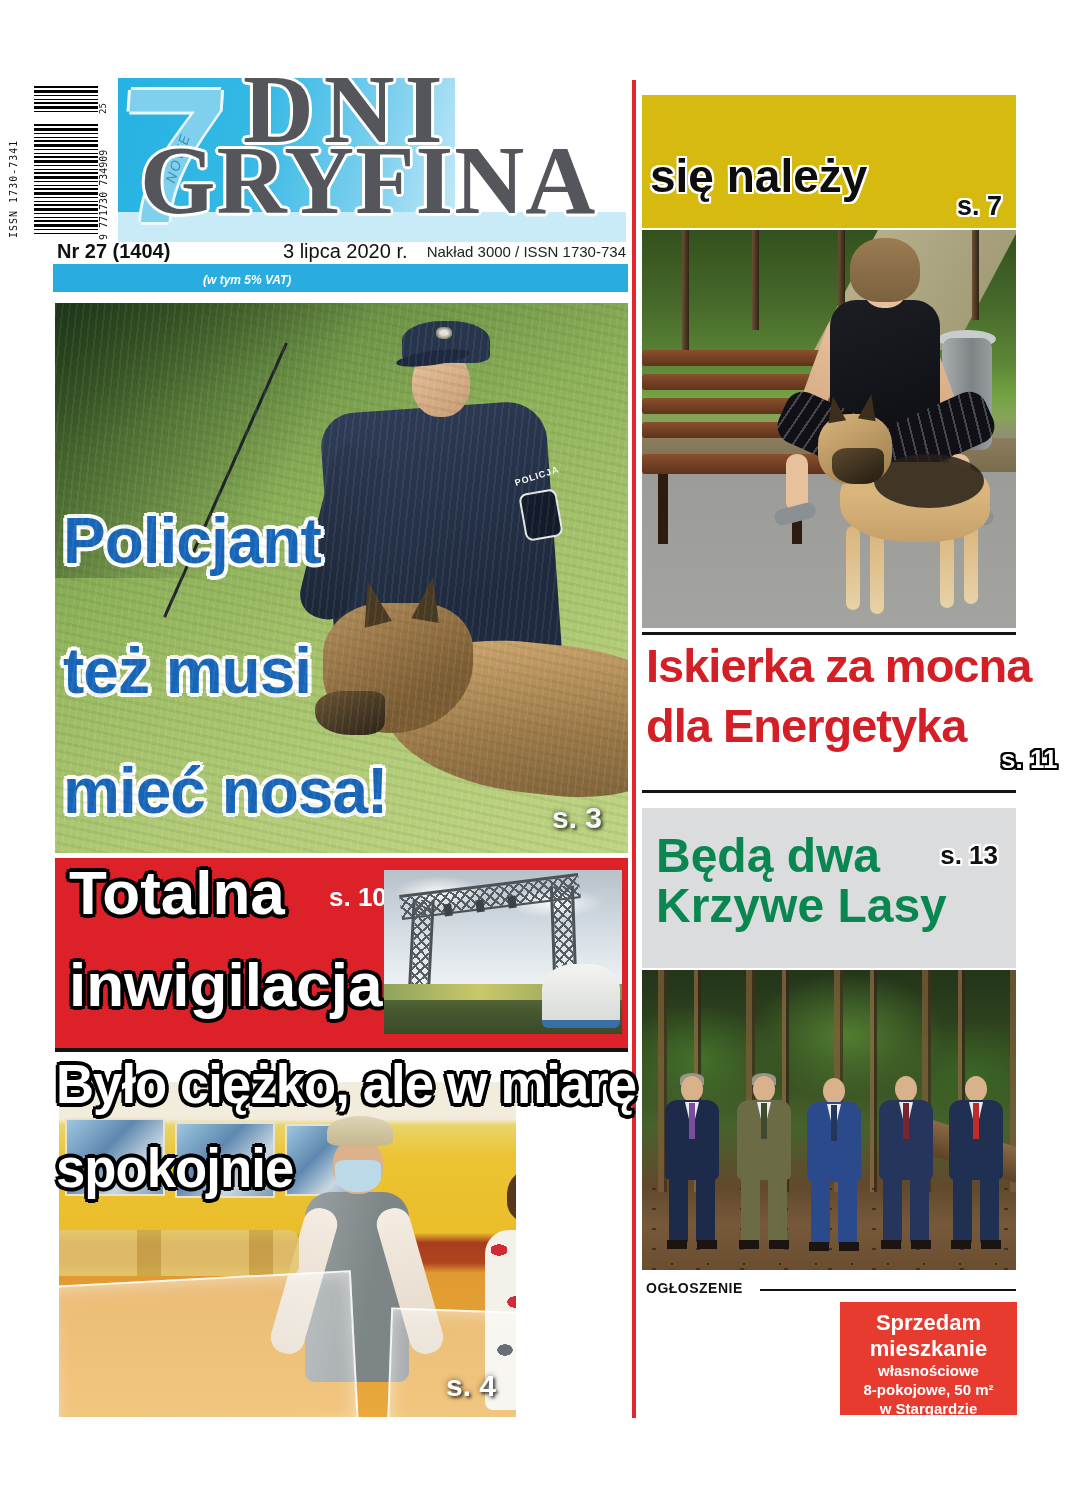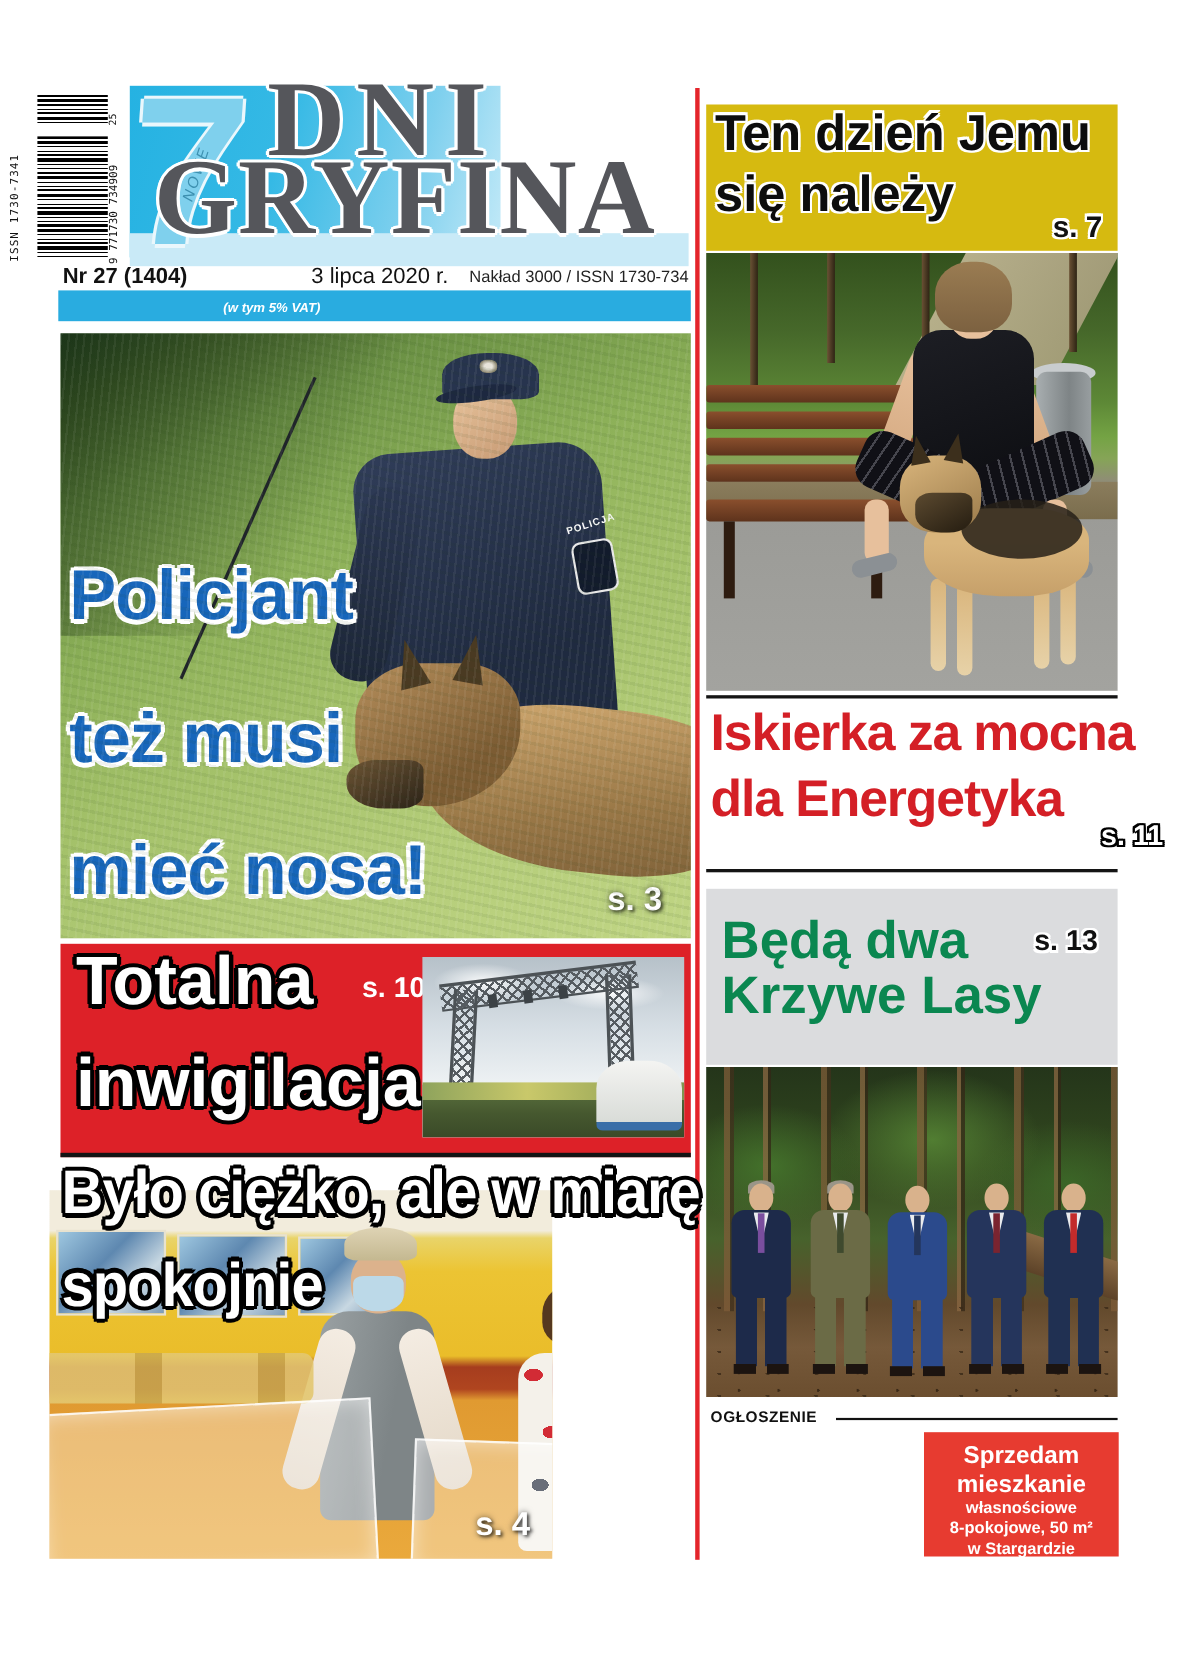--- a/index.html
+++ b/index.html
@@ -84,21 +84,21 @@
   .tower-l{left:26px;top:30px;width:16px;height:104px;border-left:3px solid #4c5256;border-right:3px solid #4c5256;transform:rotate(3deg);}
   .tower-r{left:168px;top:16px;width:18px;height:120px;border-left:3px solid #4c5256;border-right:3px solid #4c5256;transform:rotate(-2deg);}
   .beam{left:16px;top:14px;width:180px;height:20px;border-top:3px solid #4c5256;border-bottom:2px solid #4c5256;transform:rotate(-7deg);}
   .camera{width:8px;height:12px;background:#3c4246;}
   .gantry-land{left:0;bottom:0;width:100%;height:48px;background:linear-gradient(#5d7440 0%,#46582f 55%,#3a4a28 100%);}
   .gantry-field{left:0;bottom:34px;width:100%;height:16px;background:linear-gradient(90deg,#8ea35c,#c9c86a 40%,#7f954f);}
   .tunnel{right:2px;bottom:6px;width:78px;height:56px;background:linear-gradient(#f4f4f2,#d9dcd8);border-radius:40% 40% 6px 6px;border-bottom:8px solid #3a6ea8;}
 
   
   .hl-elect{color:#fff;font-size:56px;letter-spacing:-1px;transform:scaleX(.94);transform-origin:left;}
-  .ph-elect{left:45px;top:1082px;width:457px;height:335px;
+  .ph-elect{left:59px;top:1082px;width:457px;height:335px;
     background:linear-gradient(to bottom,#f2ecdc 0%,#f2ecdc 11%,#e9d469 13%,#ecc433 22%,#eabd2a 45%,#a63d1e 48%,#b0451f 54%,#e09a31 57%,#eaa93c 100%);}
   .poster{background:linear-gradient(135deg,#9ec7e0 0%,#5e88b0 40%,#c8d8e2 70%,#7b9bb8 100%);border:2px solid #e8e2cf;}
   .frame{background:#3a3530;border:3px solid #f2efe8;box-shadow:0 0 0 1px #888;}
   .voter-man{left:228px;top:34px;width:140px;height:300px;}
   .vm-cap{left:40px;top:0;width:66px;height:30px;background:linear-gradient(#ded3b4,#c4b astounding90);background:linear-gradient(#ded3b4,#c4b890);border-radius:50% 50% 20% 20%;}
   .vm-face{left:46px;top:22px;width:50px;height:56px;background:#dcb astounding;background:#dcb28c;border-radius:45%;}
   .vm-mask{left:48px;top:44px;width:46px;height:32px;background:#bcd9e8;border-radius:20% 20% 45% 45%;}
   .vm-vest{left:18px;top:76px;width:104px;height:190px;background:linear-gradient(100deg,#9aa1a3,#7e8587 60%);border-radius:26px 26px 10px 10px;}
   .vm-sleeve{width:34px;height:150px;background:linear-gradient(#f4ece2,#e3d7c6);border-radius:16px;}
   .voter-woman{left:420px;top:84px;width:130px;height:250px;}
@@ -293,21 +293,20 @@
     </div>
     <div class="abs trays"></div>
     <div class="abs glass-box" style="left:-8px;top:196px;width:300px;height:150px;transform:rotate(-3deg);"></div>
     <div class="abs glass-box" style="left:330px;top:230px;width:260px;height:120px;transform:rotate(2deg);"></div>
     <div class="abs pageref-white" style="right:20px;bottom:14px;">s. 4</div>
   </div>
   <div class="abs hl hl-elect ob4" style="left:56px;top:1056px;">Było ciężko, ale w miarę</div>
   <div class="abs hl hl-elect ob4" style="left:56px;top:1140px;">spokojnie</div>
 
   <div class="abs yellow-banner">
-    <div class="abs hl hl-black ow2" style="left:8px;top:2px;">Ten dzień Jemu</div>
     <div class="abs hl hl-black ow2" style="left:8px;top:58px;">się należy</div>
     <div class="abs ref-black-ow ow2" style="right:14px;bottom:6px;">s. 7</div>
   </div>
 
   <div class="photo ph-park">
     <div class="abs park-path"></div>
     <div class="abs trunk" style="left:40px;top:0;height:120px;"></div>
     <div class="abs trunk" style="left:110px;top:0;height:100px;"></div>
     <div class="abs trunk" style="left:196px;top:0;height:110px;"></div>
     <div class="abs trunk" style="left:330px;top:0;height:90px;"></div>

